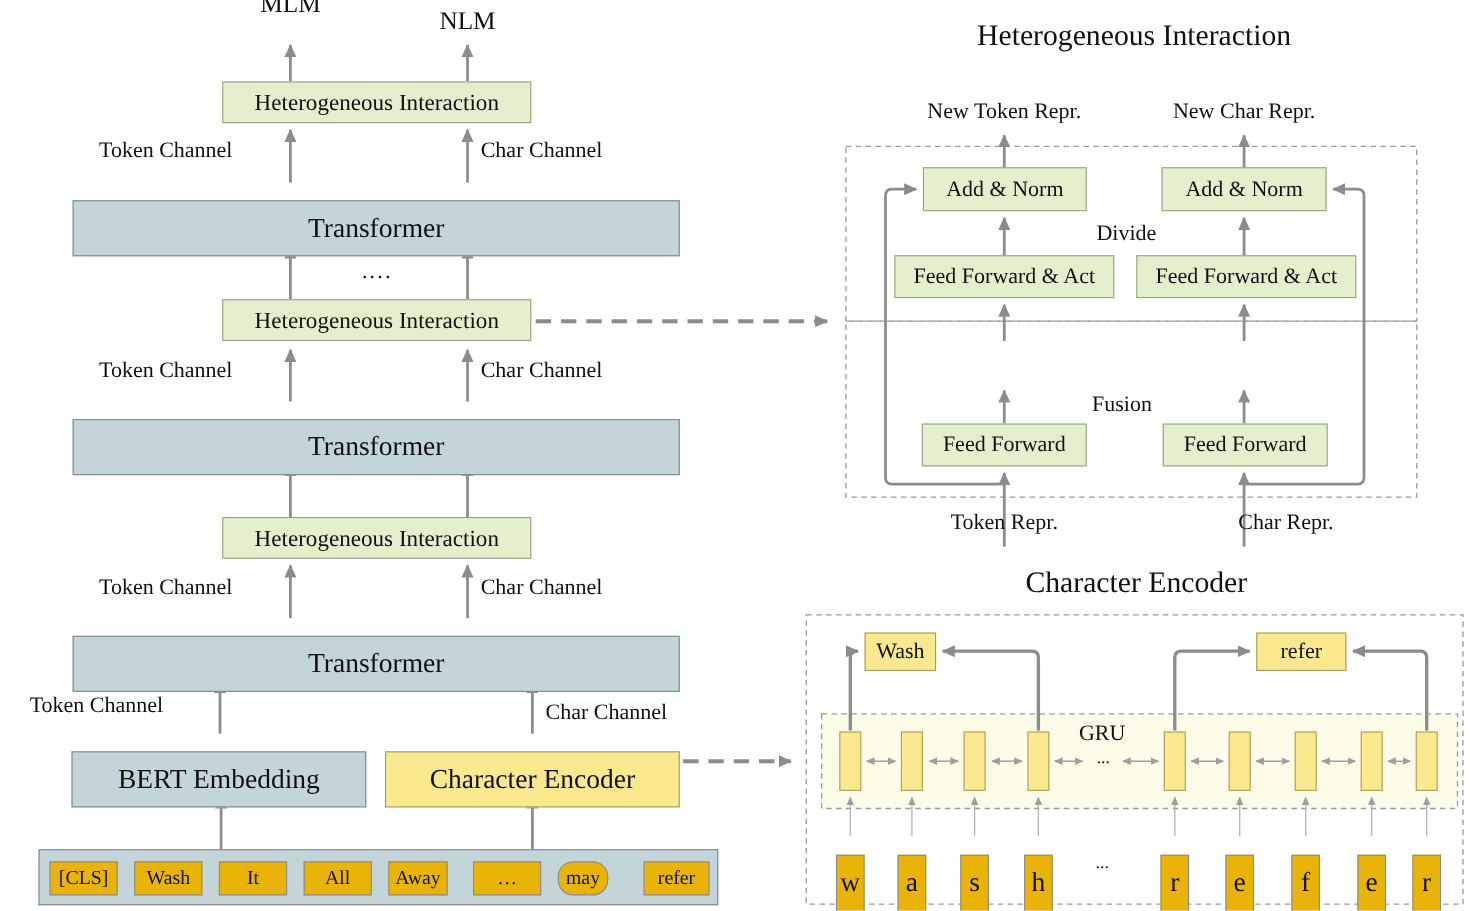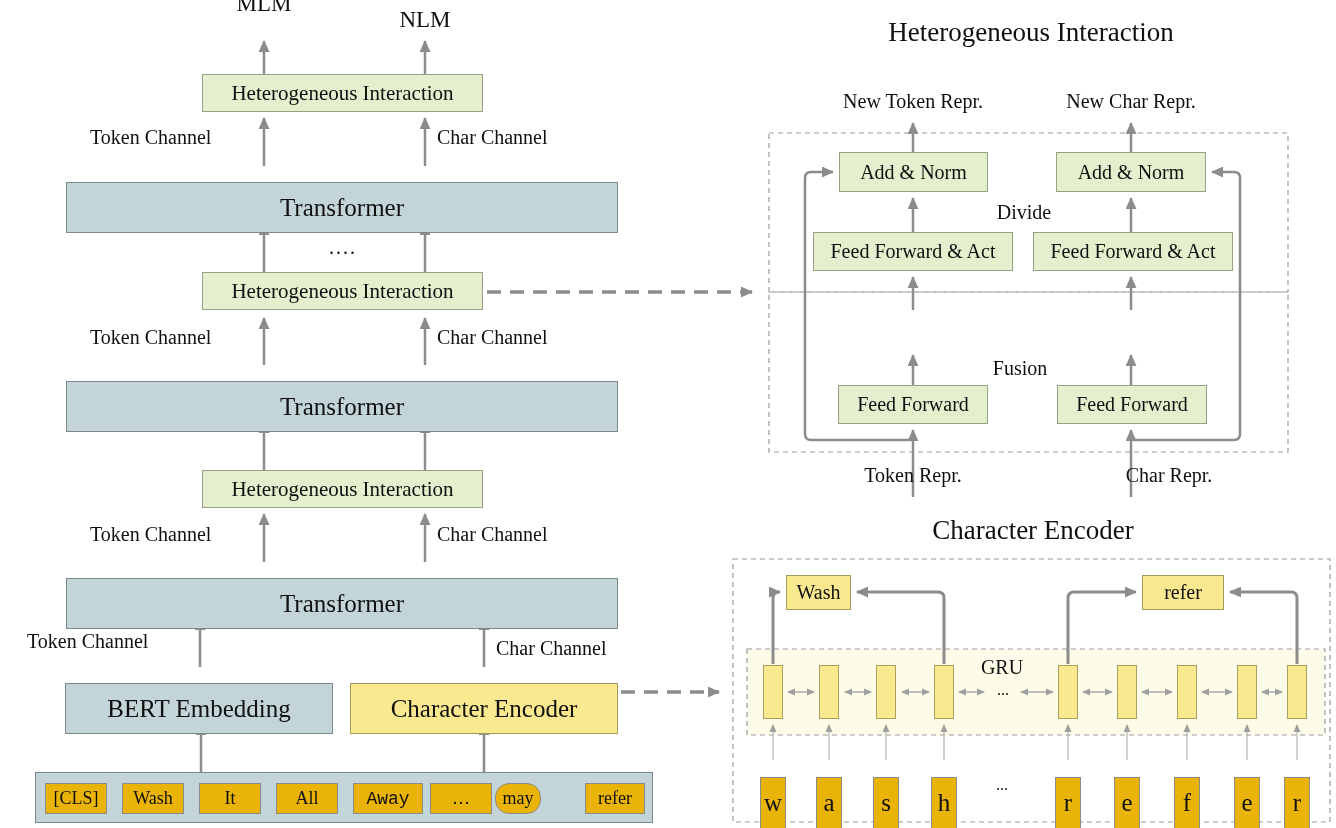--- a/index.html
+++ b/index.html
@@ -136,23 +136,23 @@
   <div class="lbl fs20" style="left:496px;top:638px;">Char Channel</div>
 
   <div class="box blue fs22" style="left:65px;top:667px;width:268px;height:51px;text-align:right;">BERT Embedding</div>
   <div class="box yellow fs22" style="left:350px;top:667px;width:268px;height:51px;">Character Encoder</div>
 
   <div class="box blue" style="left:35px;top:772px;width:618px;height:51px;">
     <div class="box whitebox fs18" style="left:9px;top:10px;width:62px;height:31px;">[CLS]</div>
     <div class="box whitebox fs18" style="left:86px;top:10px;width:62px;height:31px;">Wash</div>
     <div class="box whitebox fs18" style="left:163px;top:10px;width:62px;height:31px;">It</div>
     <div class="box whitebox fs18" style="left:240px;top:10px;width:62px;height:31px;">All</div>
-    <div class="box whitebox fs18" style="left:317px;top:10px;width:70px;height:31px;font-family:Liberation Mono, monospace;">Away</div>
+    <div class="box whitebox fs18" style="left:317px;top:10px;width:54px;height:31px;">Away</div>
     <div class="box whitebox fs18" style="left:394px;top:10px;width:62px;height:31px;">…</div>
-    <div class="box whitebox fs18" style="left:459px;top:10px;width:46px;height:31px;border-radius:14px;">may</div>
+    <div class="box whitebox fs18" style="left:471px;top:10px;width:46px;height:31px;border-radius:14px;">may</div>
     <div class="box whitebox fs18" style="left:549px;top:10px;width:60px;height:31px;">refer</div>
   </div>
 
   <div class="lbl fs27 center" style="left:1031px;top:32px;">Heterogeneous Interaction</div>
   <div class="lbl fs20 center" style="left:913px;top:101px;">New Token Repr.</div>
   <div class="lbl fs20 center" style="left:1131px;top:101px;">New Char Repr.</div>
 
   <div class="box green fs20" style="left:839px;top:152px;width:149px;height:40px;">Add &amp; Norm</div>
   <div class="box green fs20" style="left:1056px;top:152px;width:150px;height:40px;">Add &amp; Norm</div>
   <div class="lbl fs20 center" style="left:1024px;top:212px;">Divide</div>

